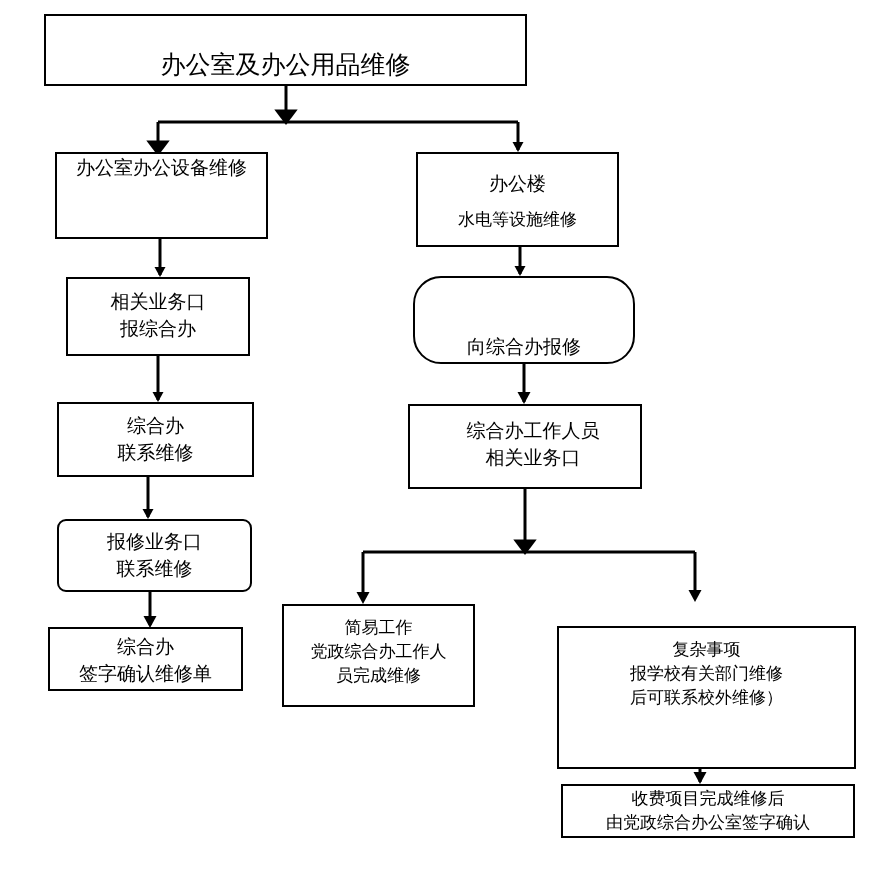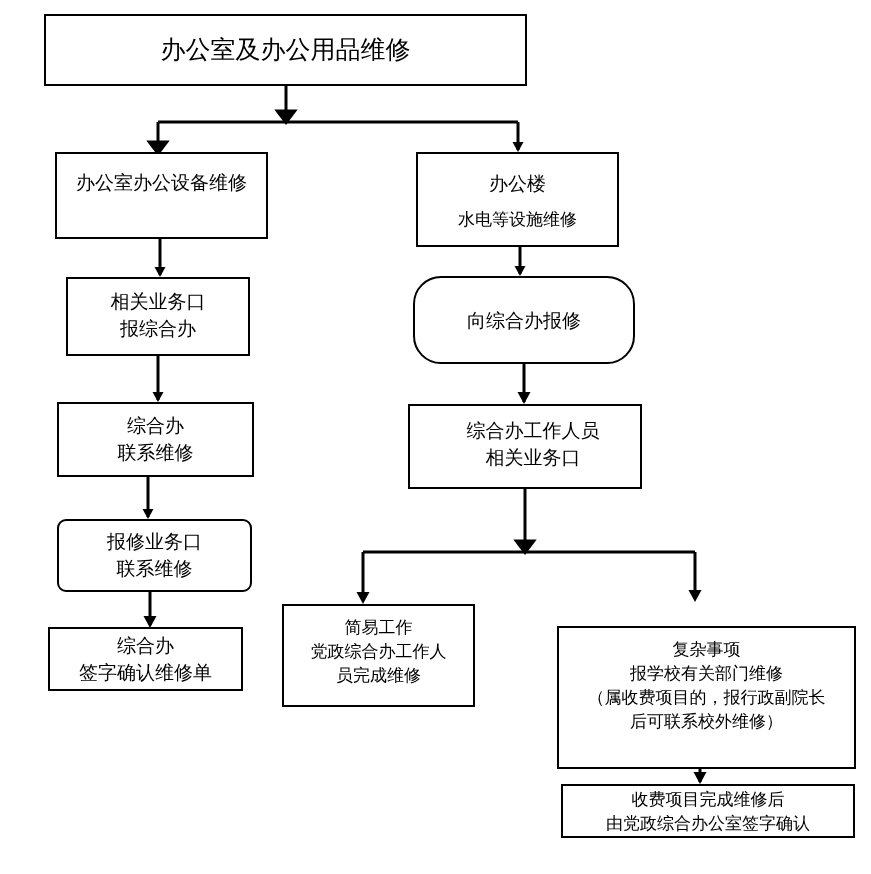--- a/index.html
+++ b/index.html
@@ -34,21 +34,22 @@
     background: #ffffff;
     display: flex;
     flex-direction: column;
     align-items: center;
     text-align: center;
     line-height: 1.42;
     color: #000000;
     overflow: hidden;
   }
   .node.center-v {
-    justify-content: center;
+    justify-content: flex-end;
+    font-family: Liberation Mono, monospace;
   }
   .node.top-v {
     justify-content: flex-start;
   }
   .node .line {
     display: block;
     white-space: nowrap;
   }
   
   .t-title  { font-size: 25px; }
@@ -117,21 +118,21 @@
 
     <line x1="700" y1="745" x2="700" y2="782" stroke="#000000" stroke-width="3"></line>
     <path d="M693.5,772 L706.5,772 L700,784 z" fill="#000000"></path>
   </svg>
 
   <div class="node center-v" id="node-title">
     <span class="line t-title">办公室及办公用品维修</span>
   </div>
 
   <div class="node top-v" id="node-office-equip">
-    <span class="line t-lg" style="margin-top:15px;text-align:center;">办公室办公设备维修</span>
+    <span class="line t-lg" style="text-align:center;">办公室办公设备维修</span>
   </div>
 
   <div class="node top-v" id="node-office-bldg">
     <span class="line t-lg" style="margin-top:16px;">办公楼</span>
     <span class="line t-md" style="margin-top:10px;">水电等设施维修</span>
   </div>
 
   <div class="node top-v" id="node-report-dept">
     <span class="line t-lg" style="margin-top:9px;">相关业务口</span>
     <span class="line t-lg">报综合办</span>
@@ -163,21 +164,20 @@
 
   <div class="node top-v" id="node-simple">
     <span class="line t-md" style="margin-top:9px;">简易工作</span>
     <span class="line t-md">党政综合办工作人</span>
     <span class="line t-md">员完成维修</span>
   </div>
 
   <div class="node top-v" id="node-complex">
     <span class="line t-md" style="margin-top:9px;">复杂事项</span>
     <span class="line t-md">报学校有关部门维修</span>
-    <span class="line t-md">（属收费项目的，报行政副院长</span>
     <span class="line t-md">后可联系校外维修）</span>
   </div>
 
   <div class="node center-v" id="node-fee-confirm">
     <span class="line t-md">收费项目完成维修后</span>
     <span class="line t-md">由党政综合办公室签字确认</span>
   </div>
 
 </div>
 

